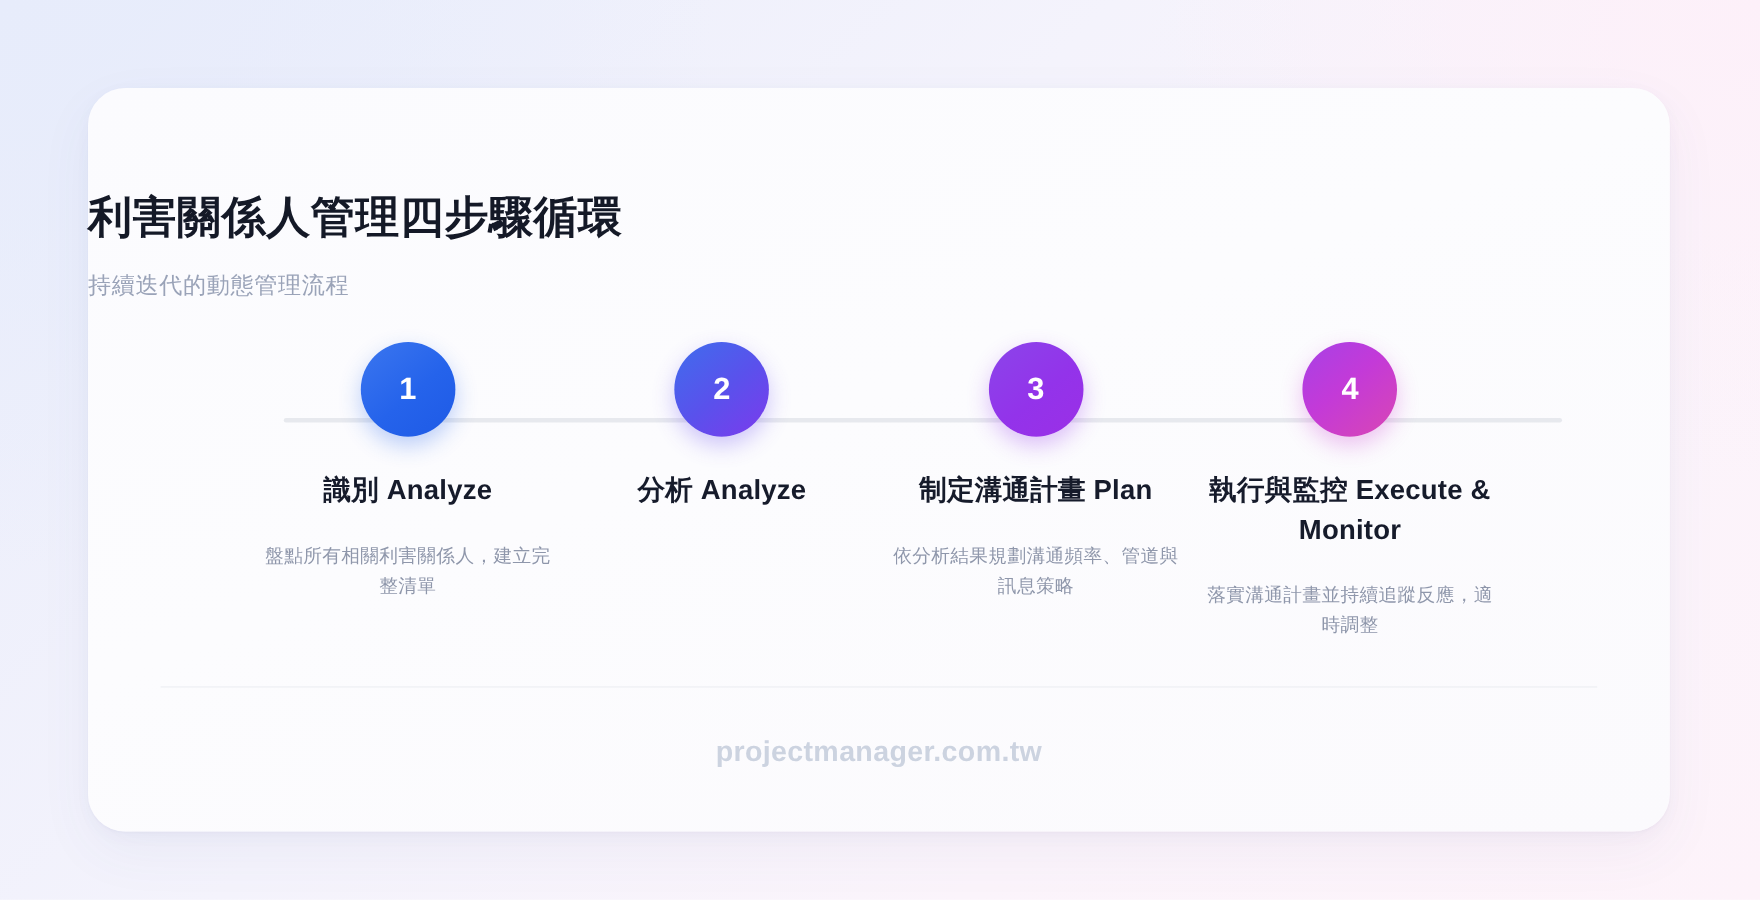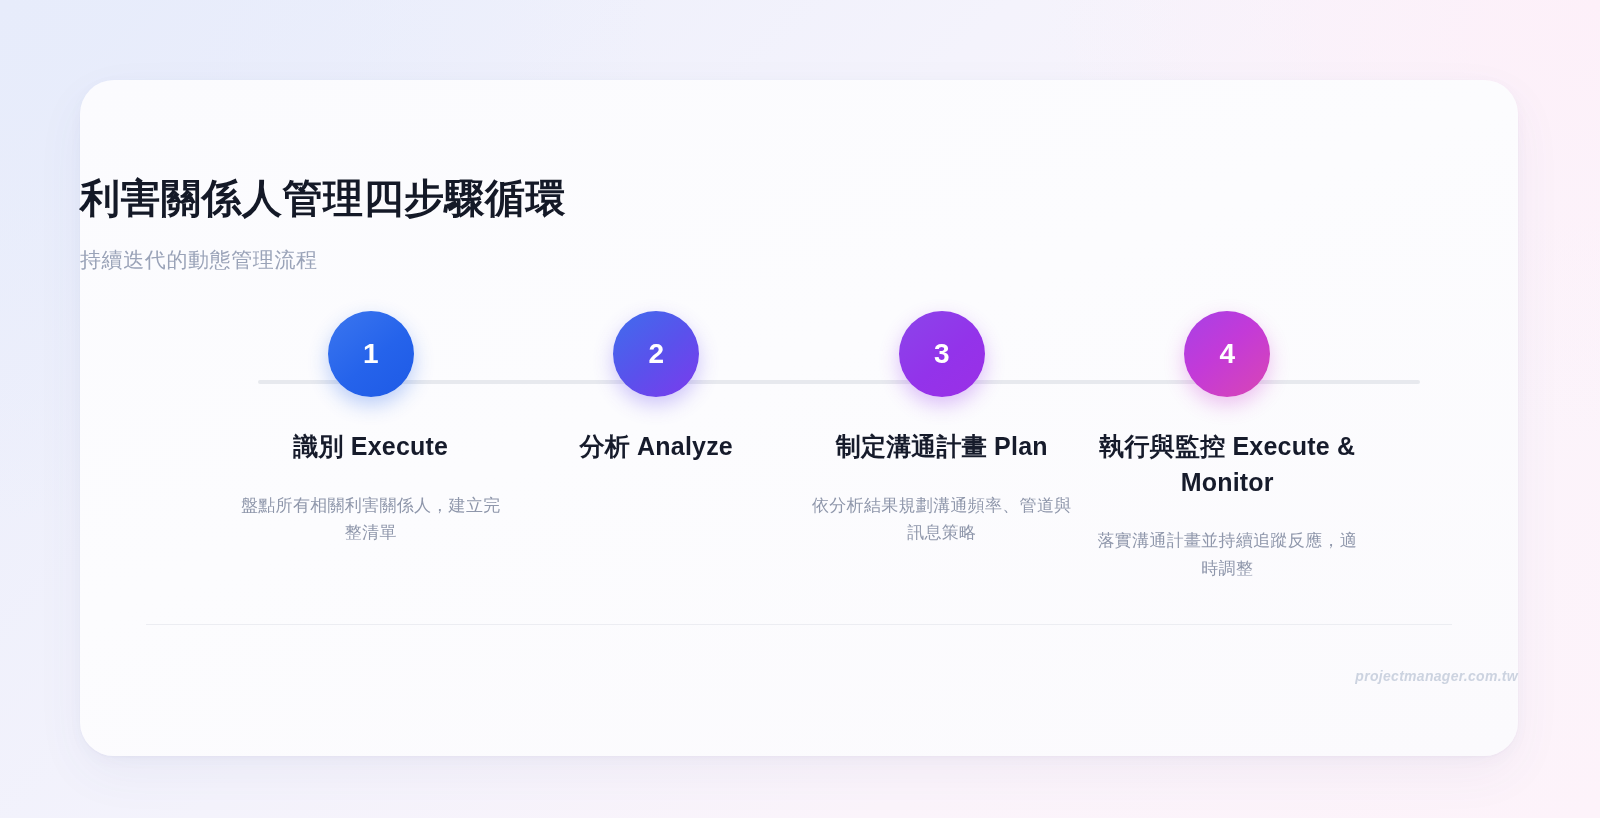--- a/index.html
+++ b/index.html
@@ -159,26 +159,25 @@
     top: 544px;
     height: 1px;
     background: #ecedf2;
   }
 
   .footer {
     position: absolute;
     left: 0;
     right: 0;
     top: 588px;
-    text-align: right;
-    font-size: 14px;
+    text-align: center;
+    font-size: 26px;
     font-weight: bold;
     color: #ccd3e0;
     letter-spacing: 0.3px;
-    font-style: italic;
   }
 </style>
 </head>
 <body>
 
 <div class="stage">
   <div class="card">
 
     <div class="header">
       <div class="title">利害關係人管理四步驟循環</div>
@@ -187,21 +186,21 @@
 
     <div class="steps-area">
       <div class="connector"></div>
 
       <div class="steps">
 
         <div class="step">
           <div class="badge b1">
             <span>1</span>
           </div>
-          <div class="step-title">識別 Execute</div>
+          <div class="step-title">識別 Analyze</div>
           <div class="step-desc">盤點所有相關利害關係人，建立完整清單</div>
         </div>
 
         <div class="step">
           <div class="badge b2">
             <span>2</span>
           </div>
           <div class="step-title">分析 Analyze</div>
         </div>
 

